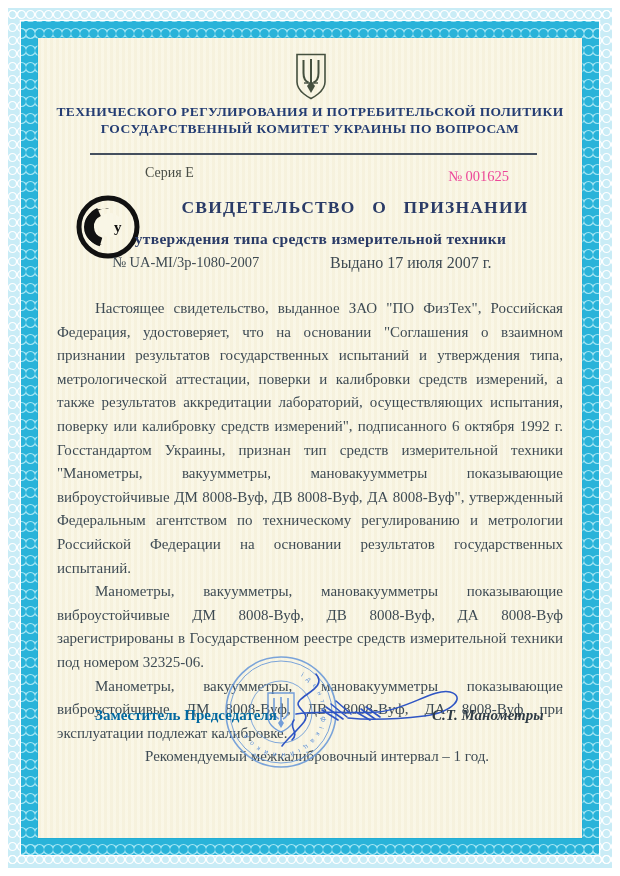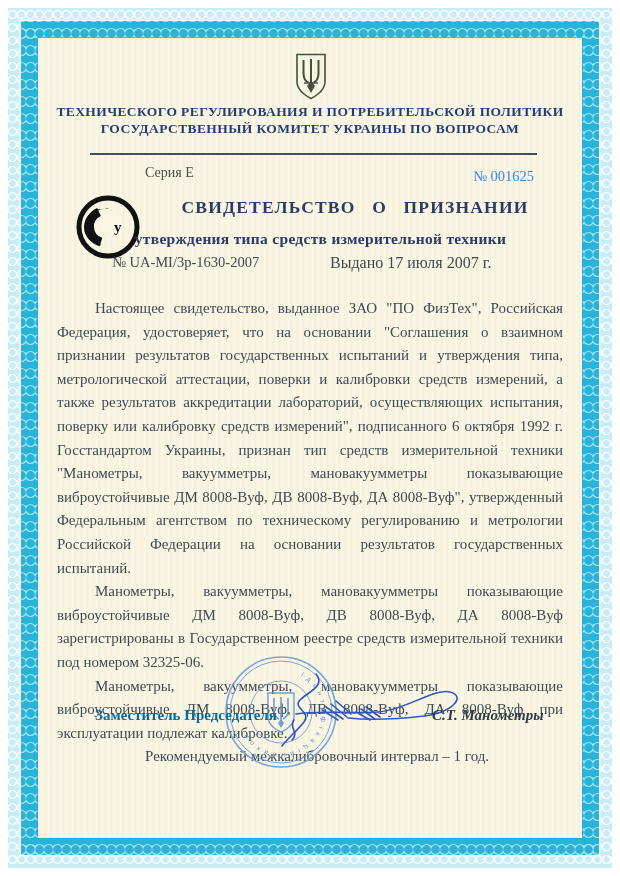--- a/index.html
+++ b/index.html
@@ -18,21 +18,21 @@
       #f9f6e6;
   }
   .abs{position:absolute;}
   .org-header{
     left:0;right:0;top:103px;text-align:center;
     font-weight:bold;font-size:13.5px;line-height:17px;
     letter-spacing:.4px;color:#243d73;
   }
   .rule{left:90px;top:153px;width:447px;height:2px;background:#444f5e;}
   .series{left:145px;top:165px;font-size:14px;color:#4a4e46;}
-  .blank-number{left:473px;top:168px;font-size:14.5px;color:#3b82f6;}
+  .blank-number{left:448px;top:168px;font-size:14.5px;color:#ec4899;}
   .doc-title{
     left:0;right:0;top:197px;text-align:center;padding-left:90px;
     font-size:17.5px;font-weight:bold;letter-spacing:1.2px;word-spacing:11px;
     color:#2a3b67;
   }
   .doc-subtitle{
     left:0;right:0;top:230px;text-align:center;padding-left:21px;
     font-size:15.5px;font-weight:bold;letter-spacing:.3px;color:#2a3b67;
   }
   .numline-no{left:112px;top:254px;font-size:14.5px;color:#3e4a52;}
@@ -130,21 +130,21 @@
   <path d="M30,17 a18,18 0 1 0 0,36 a14.5,14.5 0 0 1 10,-36 a20,20 0 0 0 -10,0 Z" fill="#111111"></path>
   <path d="M29,18 a17,17 0 1 0 1,34 a15,15 0 0 1 -1,-34 Z" fill="#111111"></path>
   <circle cx="38" cy="33" r="12" fill="#f9f6e6"></circle>
   <path d="M27,20 a16,16 0 0 0 2,30" fill="none" stroke="#111111" stroke-width="9"></path>
   <text x="42" y="40" font-family="'Liberation Serif',serif" font-size="15" font-weight="bold" fill="#111111">у</text>
 </svg>
 
 <div class="abs doc-title">СВИДЕТЕЛЬСТВО О ПРИЗНАНИИ</div>
 <div class="abs doc-subtitle">утверждения типа средств измерительной техники</div>
 
-<div class="abs numline-no">№  UA-MI/3p-1630-2007</div>
+<div class="abs numline-no">№  UA-MI/3p-1080-2007</div>
 <div class="abs numline-date">Выдано 17 июля 2007 г.</div>
 
 <div class="abs body-text">
   <p>Настоящее свидетельство, выданное ЗАО "ПО ФизТех", Российская Федерация, удостоверяет, что на основании "Соглашения о взаимном признании результатов государственных испытаний и утверждения типа, метрологической аттестации, поверки и калибровки средств измерений, а также результатов аккредитации лабораторий, осуществляющих испытания, поверку или калибровку средств измерений", подписанного 6 октября 1992 г. Госстандартом Украины, признан тип средств измерительной техники "Манометры, вакуумметры, мановакуумметры показывающие виброустойчивые ДМ 8008-Вуф, ДВ 8008-Вуф, ДА 8008-Вуф", утвержденный Федеральным агентством по техническому регулированию и метрологии Российской Федерации на основании результатов государственных испытаний.</p>
   <p>Манометры, вакуумметры, мановакуумметры показывающие виброустойчивые ДМ 8008-Вуф, ДВ 8008-Вуф, ДА 8008-Вуф зарегистрированы в Государственном  реестре средств измерительной техники под номером 32325-06.</p>
   <p>Манометры, вакуумметры, мановакуумметры показывающие виброустойчивые ДМ 8008-Вуф, ДВ 8008-Вуф, ДА 8008-Вуф при эксплуатации подлежат калибровке.</p>
   <p class="more-indent">Рекомендуемый межкалибровочный интервал – 1 год.</p>
 </div>
 
 <svg class="abs stamp-svg" width="114" height="114" viewBox="0 0 114 114">

